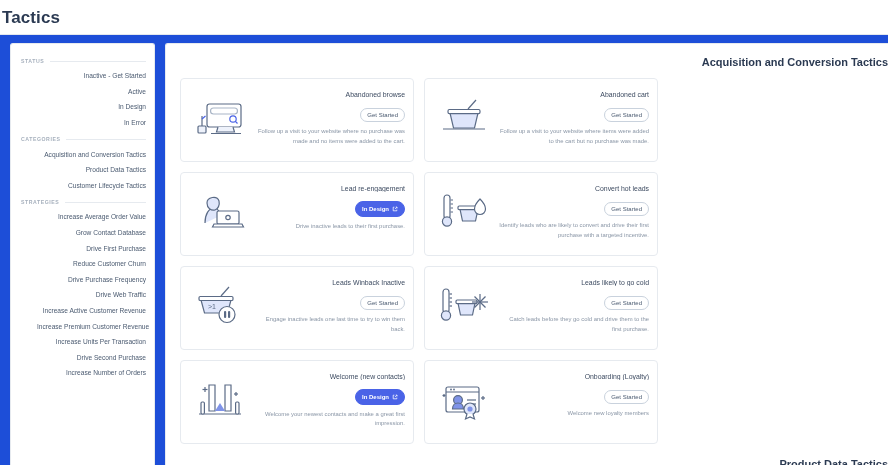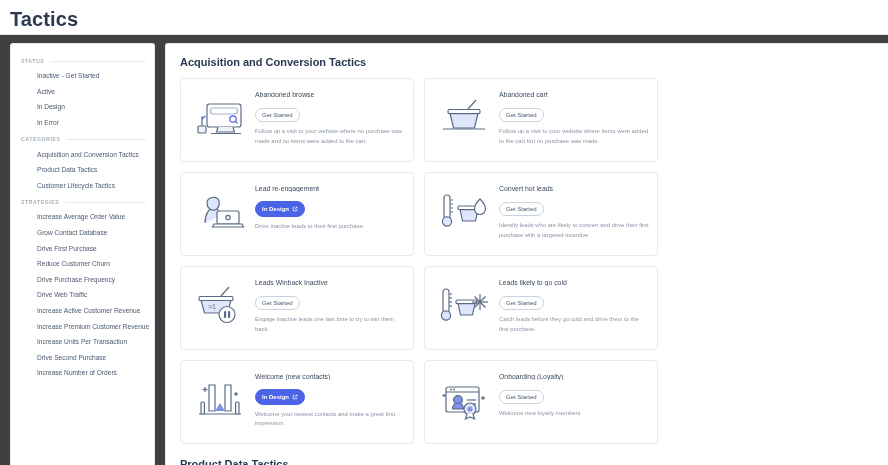--- a/index.html
+++ b/index.html
@@ -6,30 +6,30 @@
   html, body {
     width: 888px; height: 465px;
     background: #ffffff;
     font-family: "Liberation Sans", sans-serif;
     overflow: hidden;
   }
   .page { position: relative; width: 888px; height: 465px; background:#fff; }
 
   
   .page-title {
-    position:absolute; left:10px; top:8px;
-    font-size:20px; font-weight:700; color:#2b3a52; letter-spacing:.1px;
+    position:absolute; left:2px; top:8px;
+    font-size:17px; font-weight:700; color:#2b3a52; letter-spacing:.1px;
   }
 
   
   .surface {
     position:absolute; left:0; top:34px; right:0; bottom:0;
-    background:#404040;
+    background:#1d4ed8;
     border-top:1px solid #e3e8ee;
-    display:flex; gap:10px; padding:8px 0 0 10px;
+    display:flex; gap:10px; padding:8px 0 0 10px;text-align:right;
   }
 
   
   .sidebar {
     width:145px; flex:0 0 145px;
     background:#ffffff;
     border:1px solid #e6eaef;
     border-bottom:none;
     border-radius:3px 3px 0 0;
     padding:8px 0 10px 0;

